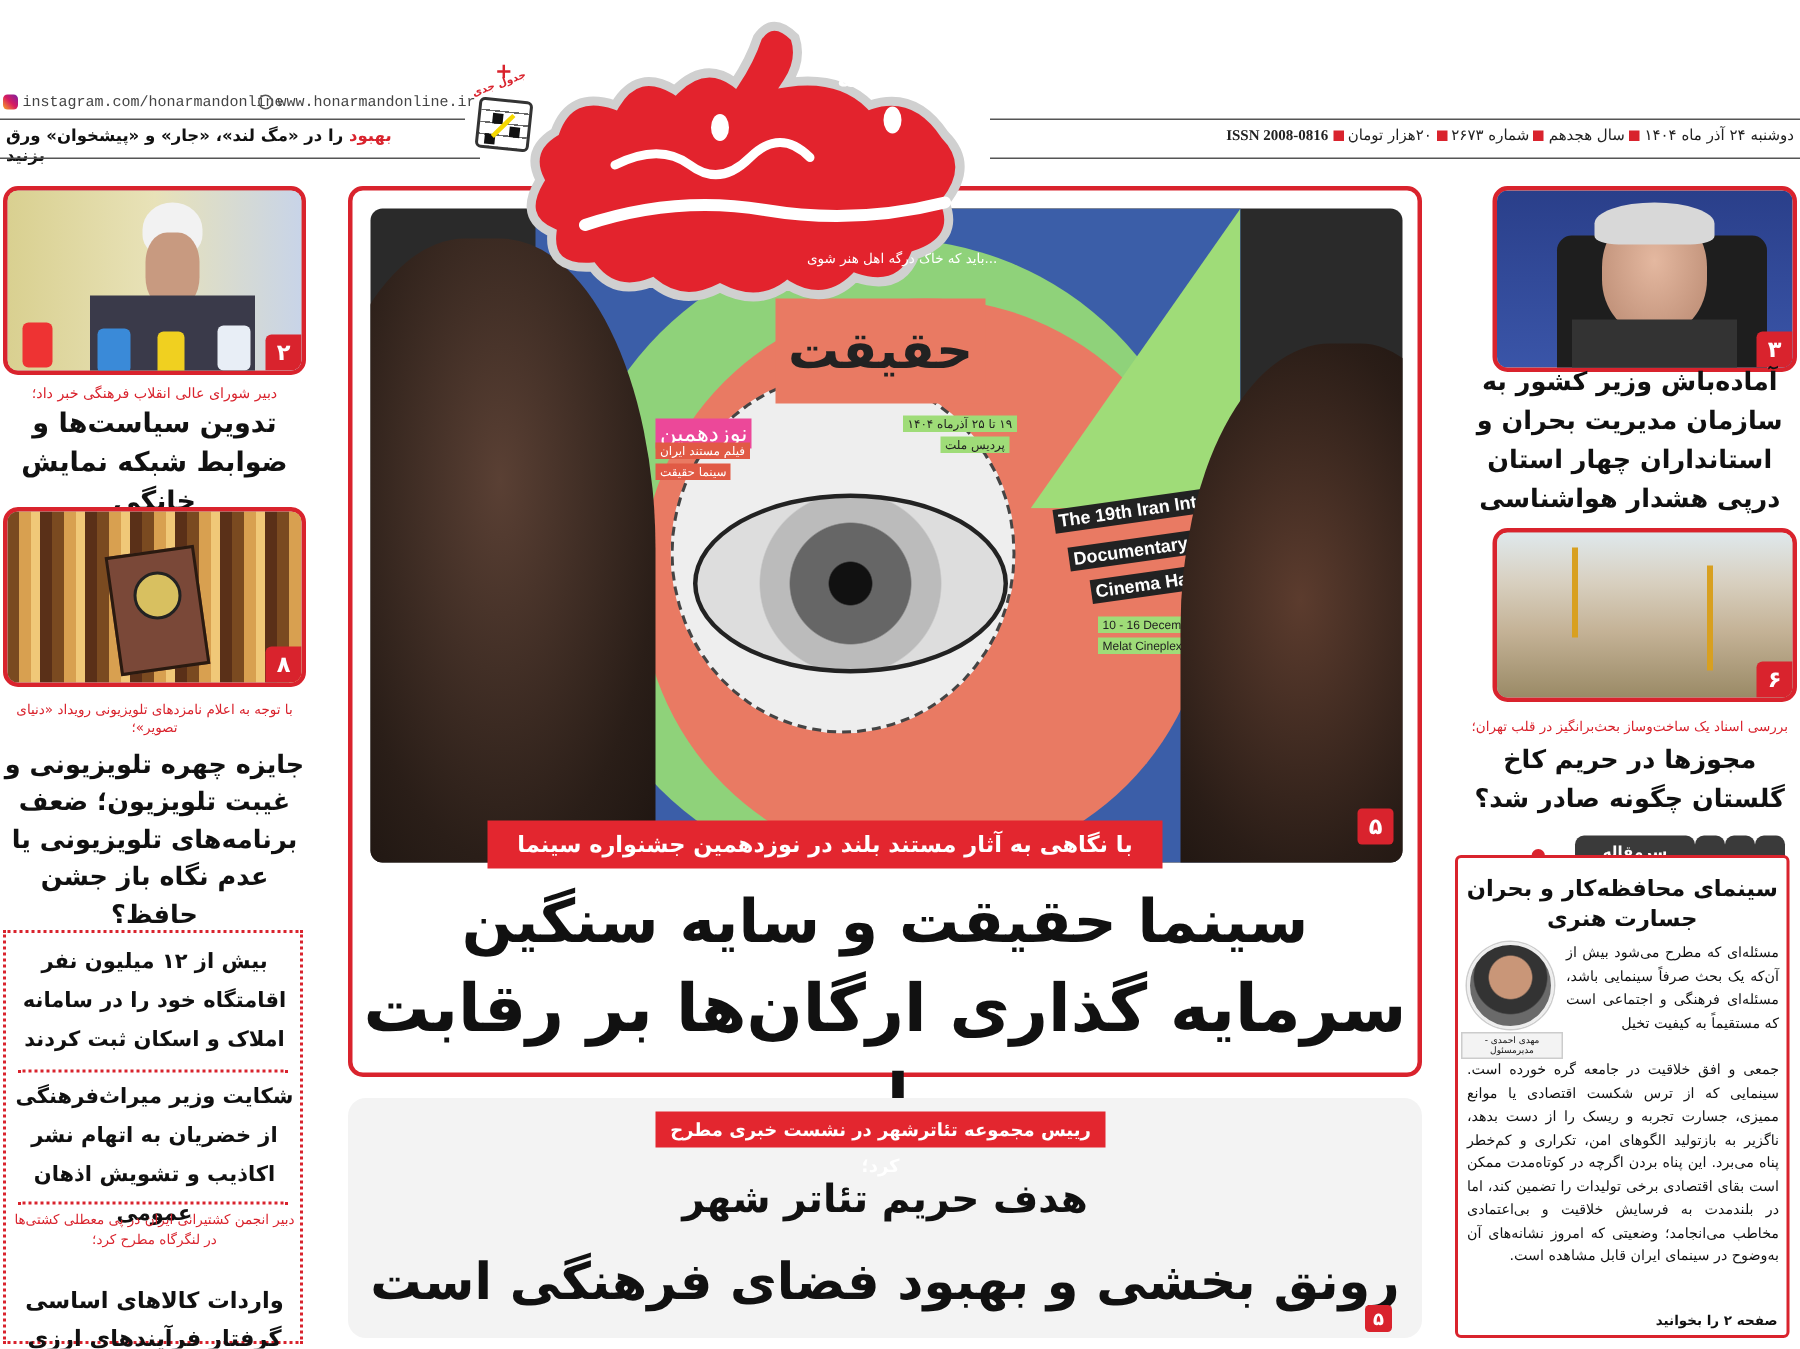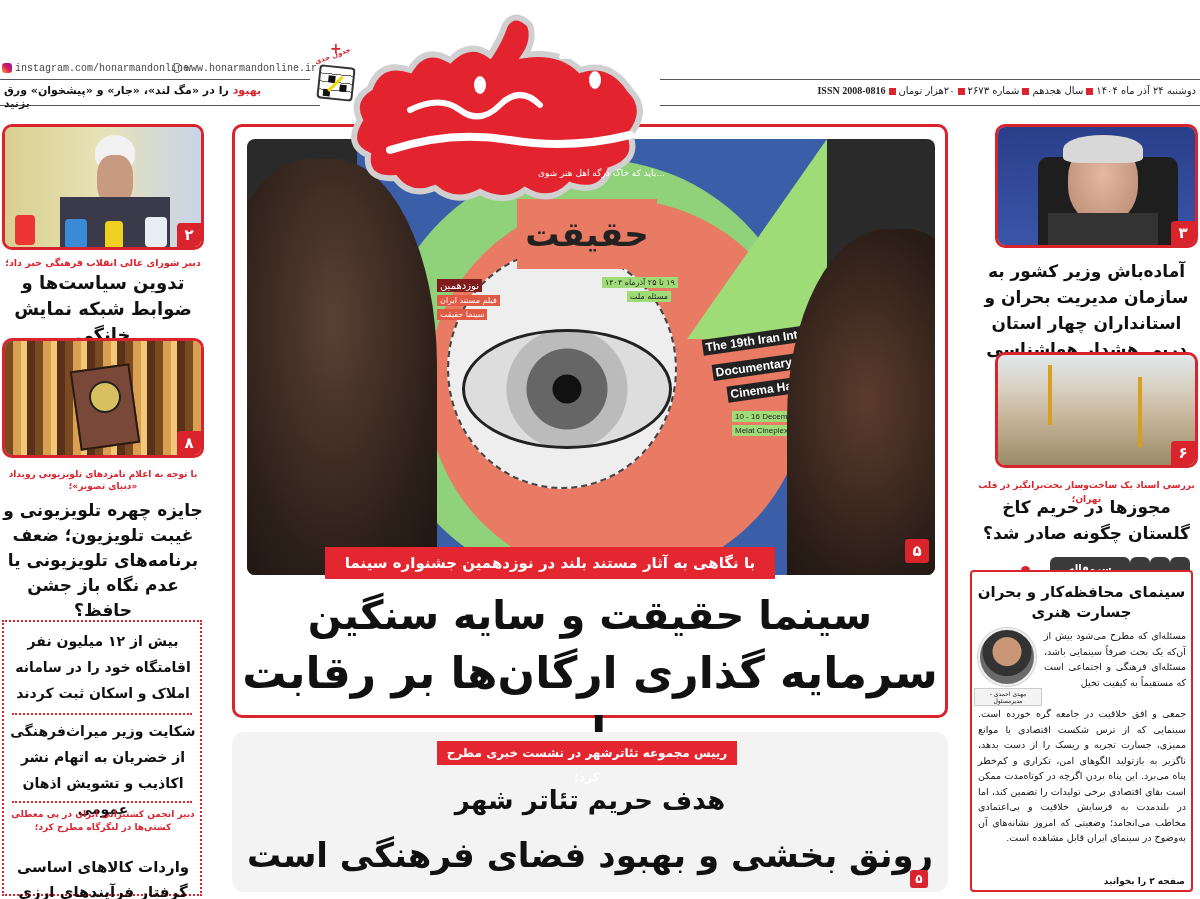--- a/index.html
+++ b/index.html
@@ -13,21 +13,21 @@
 .ig{display:inline-block;width:10px;height:10px;border-radius:3px;background:linear-gradient(45deg,#f9a825,#d81b60,#7b1fa2);vertical-align:middle;margin-right:3px}
 .globe{display:inline-block;width:10px;height:10px;border-radius:50%;border:1.5px solid #555;vertical-align:middle;margin-right:3px}
 .promo{font-size:11px;font-weight:bold}
 .promo .brand{color:#d9232d}
 
 .logo{position:absolute;left:330px;top:0;width:320px;height:205px}
 
 .redframe{border:3px solid #d9232d;border-radius:10px;overflow:hidden;background:#ccc}
 .photo{position:absolute;inset:0}
 .numbadge{position:absolute;background:#d9232d;color:#fff;font-weight:bold;font-size:15px;width:24px;height:24px;display:flex;align-items:center;justify-content:center;border-radius:4px 0 0 0}
-.kicker{color:#d9232d;font-size:11px;font-weight:bold;direction:rtl;text-align:center;line-height:14px}
+.kicker{color:#d9232d;font-size:11px;font-weight:normal;direction:rtl;text-align:center;line-height:14px}
 .head{font-weight:900;direction:rtl;text-align:center;color:#111}
 
 .mainbox{position:absolute;left:232px;top:124px;width:716px;height:594px;border:3px solid #d9232d;border-radius:10px;background:#fff}
 .mainphoto{position:absolute;left:12px;top:12px;width:688px;height:436px;border-radius:8px;overflow:hidden;background:#2a2a2a}
 .redbar{position:absolute;background:#e3262f;color:#fff;font-weight:bold;direction:rtl;text-align:center}
 
 .dotbox{position:absolute;border:2px dotted #d9232d}
 
 .edbox{position:absolute;left:970px;top:570px;width:223px;height:322px;border:2px solid #d9232d;border-radius:4px;background:#fff}
 .edtab{position:absolute;background:#3a3a3a;color:#fff;font-size:10px;font-weight:bold;display:flex;align-items:center;justify-content:center;border-radius:6px 6px 0 0}
@@ -72,25 +72,25 @@
 
     <div style="position:absolute;left:110px;top:0;width:470px;height:436px;background:#3b5ea8"></div>
     <div style="position:absolute;left:130px;top:20px;width:430px;height:430px;border-radius:50%;background:#8fd27a"></div>
     <div style="position:absolute;left:180px;top:60px;width:380px;height:380px;border-radius:50%;background:#e97a63"></div>
     <div style="position:absolute;left:440px;top:0;width:140px;height:200px;background:#9fdc78;clip-path:polygon(100% 0,100% 100%,0 100%)"></div>
     <div style="position:absolute;left:200px;top:110px;width:230px;height:240px;border-radius:50%;background:#eee;border:2px dashed #444"></div>
 
     <div style="position:absolute;left:215px;top:190px;width:210px;height:120px;border-radius:50%;background:radial-gradient(circle at 50% 50%,#111 0 14px,#666 15px 40px,#bbb 41px 60px,#ddd 61px);border:3px solid #222"></div>
 
     <div style="position:absolute;left:270px;top:60px;width:140px;height:70px;background:#e97a63;font-size:34px;font-weight:900;color:#222;display:flex;align-items:center;justify-content:center">حقیقت</div>
-    <div style="position:absolute;left:190px;top:140px;font-size:10px;color:#fff;background:#7f1d1d;padding:1px 3px;direction:rtl">نوزدهمین</div>
+    <div style="position:absolute;left:190px;top:140px;font-size:15px;color:#fff;background:#ec4899;padding:1px 3px;direction:rtl">نوزدهمین</div>
     <div style="position:absolute;left:190px;top:156px;font-size:8px;color:#fff;background:#e15a45;padding:1px 3px;direction:rtl">فیلم مستند ایران</div>
     <div style="position:absolute;left:190px;top:170px;font-size:8px;color:#fff;background:#e15a45;padding:1px 3px;direction:rtl">سینما حقیقت</div>
     <div style="position:absolute;left:355px;top:138px;font-size:8px;color:#222;background:#9fdc78;padding:1px 3px;direction:rtl">۱۹ تا ۲۵ آذرماه ۱۴۰۴</div>
-    <div style="position:absolute;left:380px;top:152px;font-size:8px;color:#222;background:#9fdc78;padding:1px 3px;direction:rtl">مسئله ملت</div>
+    <div style="position:absolute;left:380px;top:152px;font-size:8px;color:#222;background:#9fdc78;padding:1px 3px;direction:rtl">پردیس ملت</div>
     <div style="position:absolute;left:455px;top:190px;font-family:'Liberation Sans',sans-serif;font-size:12px;font-weight:bold;color:#fff;background:#222;padding:1px 3px;transform:rotate(-8deg);white-space:nowrap">The 19th Iran International</div>
     <div style="position:absolute;left:465px;top:215px;font-family:'Liberation Sans',sans-serif;font-size:12px;font-weight:bold;color:#fff;background:#222;padding:1px 3px;transform:rotate(-8deg);white-space:nowrap">Documentary Film Festival</div>
     <div style="position:absolute;left:480px;top:240px;font-family:'Liberation Sans',sans-serif;font-size:12px;font-weight:bold;color:#fff;background:#222;padding:1px 3px;transform:rotate(-8deg);white-space:nowrap">Cinema Haghighat</div>
     <div style="position:absolute;left:485px;top:272px;font-family:'Liberation Sans',sans-serif;font-size:8px;color:#222;background:#9fdc78;padding:1px 3px;white-space:nowrap">10 - 16 December</div>
     <div style="position:absolute;left:485px;top:286px;font-family:'Liberation Sans',sans-serif;font-size:8px;color:#222;background:#9fdc78;padding:1px 3px;white-space:nowrap">Melat Cineplex</div>
 
     <div style="position:absolute;left:-40px;top:20px;width:230px;height:460px;border-radius:45% 45% 0 0;background:radial-gradient(ellipse at 55% 35%,#5a4034,#2a1e18 60%,#150f0c)"></div>
     <div style="position:absolute;left:540px;top:90px;width:200px;height:380px;border-radius:50% 40% 0 0;background:radial-gradient(ellipse at 40% 45%,#5c3c2e,#2a1d17 60%,#140e0b)"></div>
   </div>
 
@@ -120,21 +120,21 @@
 </div>
 
 <div class="abs redframe" style="left:995px;top:124px;width:203px;height:124px">
   <div class="photo" style="background:linear-gradient(180deg,#2a3f8a,#3a55a8)"></div>
   <div class="photo" style="left:40px;top:30px;width:140px;height:100px;background:#1e1e1e;border-radius:10px 10px 0 0"></div>
   <div class="photo" style="left:70px;top:14px;width:70px;height:82px;background:radial-gradient(ellipse at 50% 40%,#e4b8a0,#b88870);border-radius:45%"></div>
   <div class="photo" style="left:65px;top:8px;width:80px;height:28px;background:#d8d8d8;border-radius:50% 50% 20% 20%"></div>
   <div class="photo" style="left:50px;top:86px;width:110px;height:40px;background:#333"></div>
   <div class="numbadge" style="left:auto;right:0;top:auto;bottom:0">۳</div>
 </div>
-<div class="abs head" style="left:975px;top:258px;width:223px;font-size:17px;line-height:26px">آماده‌باش وزیر کشور به سازمان مدیریت بحران و استانداران چهار استان درپی هشدار هواشناسی</div>
+<div class="abs head" style="left:975px;top:242px;width:223px;font-size:17px;line-height:26px">آماده‌باش وزیر کشور به سازمان مدیریت بحران و استانداران چهار استان درپی هشدار هواشناسی</div>
 
 <div class="abs redframe" style="left:995px;top:352px;width:203px;height:116px">
   <div class="photo" style="background:linear-gradient(180deg,#dfe8ec 0%,#d8d0c0 30%,#c4b296 60%,#9a8a66 100%)"></div>
   <div class="photo" style="left:50px;top:10px;width:4px;height:60px;background:#d8a020"></div>
   <div class="photo" style="left:140px;top:22px;width:4px;height:70px;background:#d8a020"></div>
   <div class="numbadge" style="left:auto;right:0;top:auto;bottom:0">۶</div>
 </div>
 <div class="abs kicker" style="left:975px;top:478px;width:223px;font-size:9px">بررسی اسناد یک ساخت‌وساز بحث‌برانگیز در قلب تهران؛</div>
 <div class="abs head" style="left:975px;top:494px;width:223px;font-size:17px;line-height:26px">مجوزها در حریم کاخ گلستان چگونه صادر شد؟</div>
 

